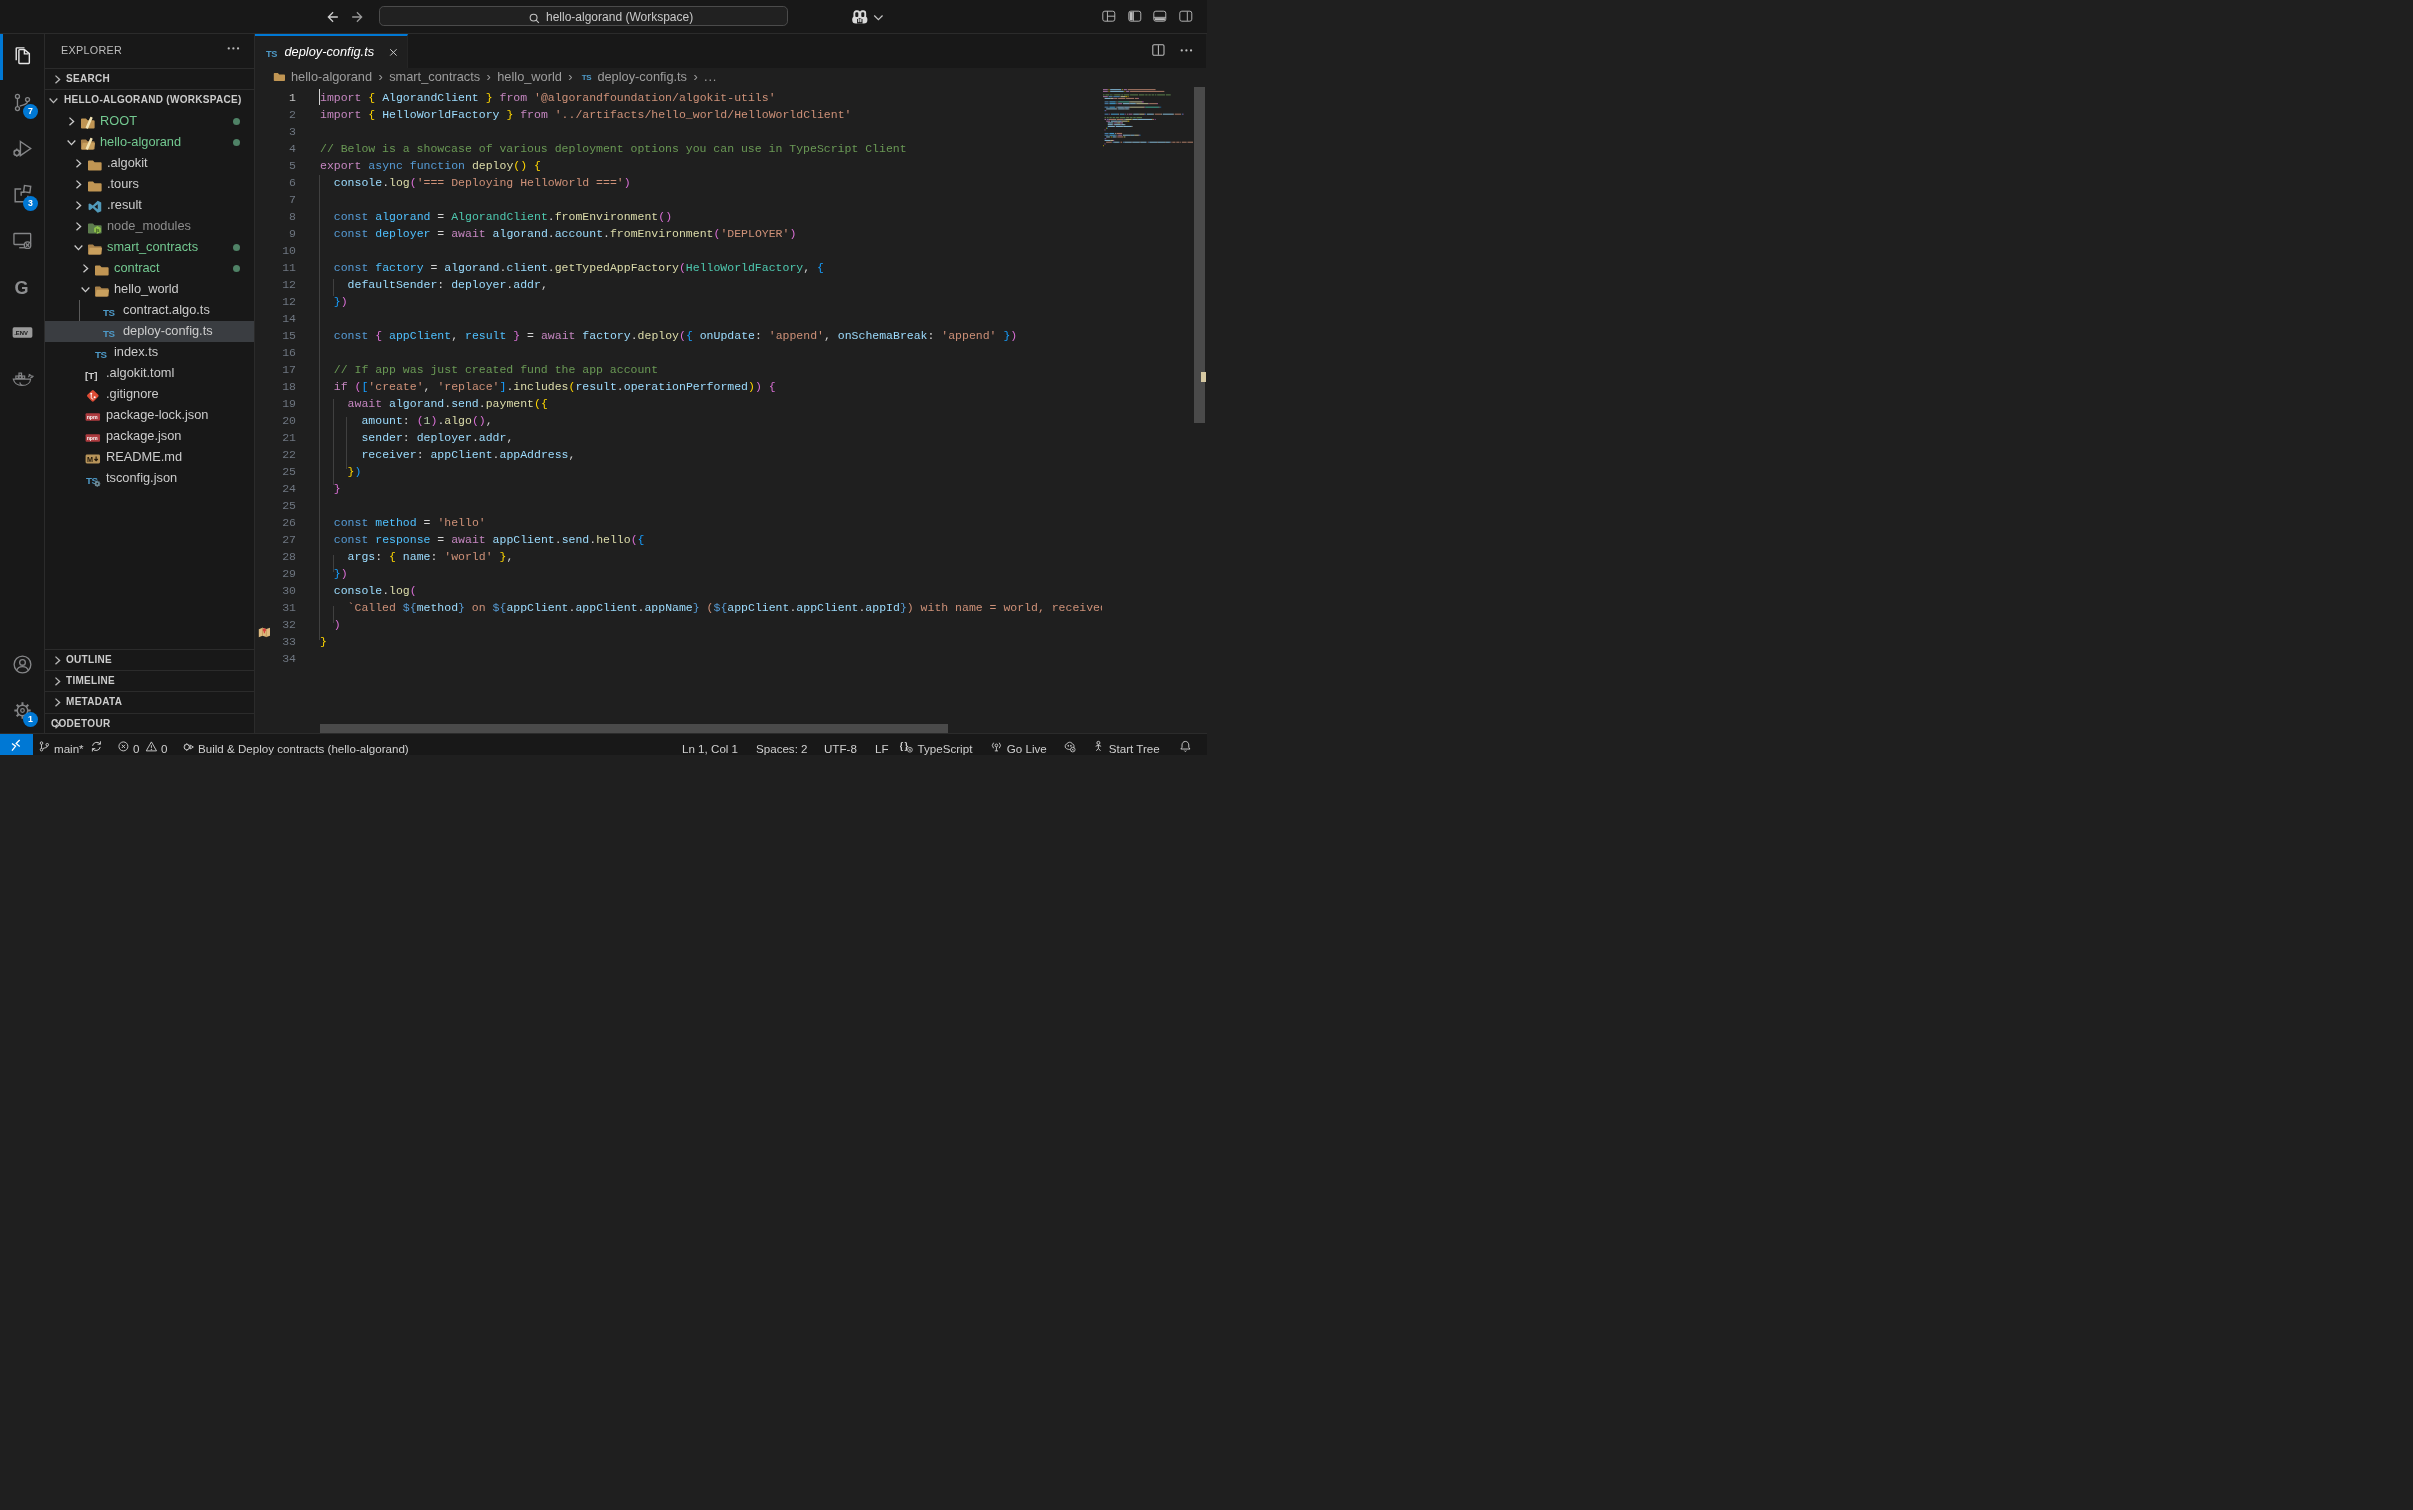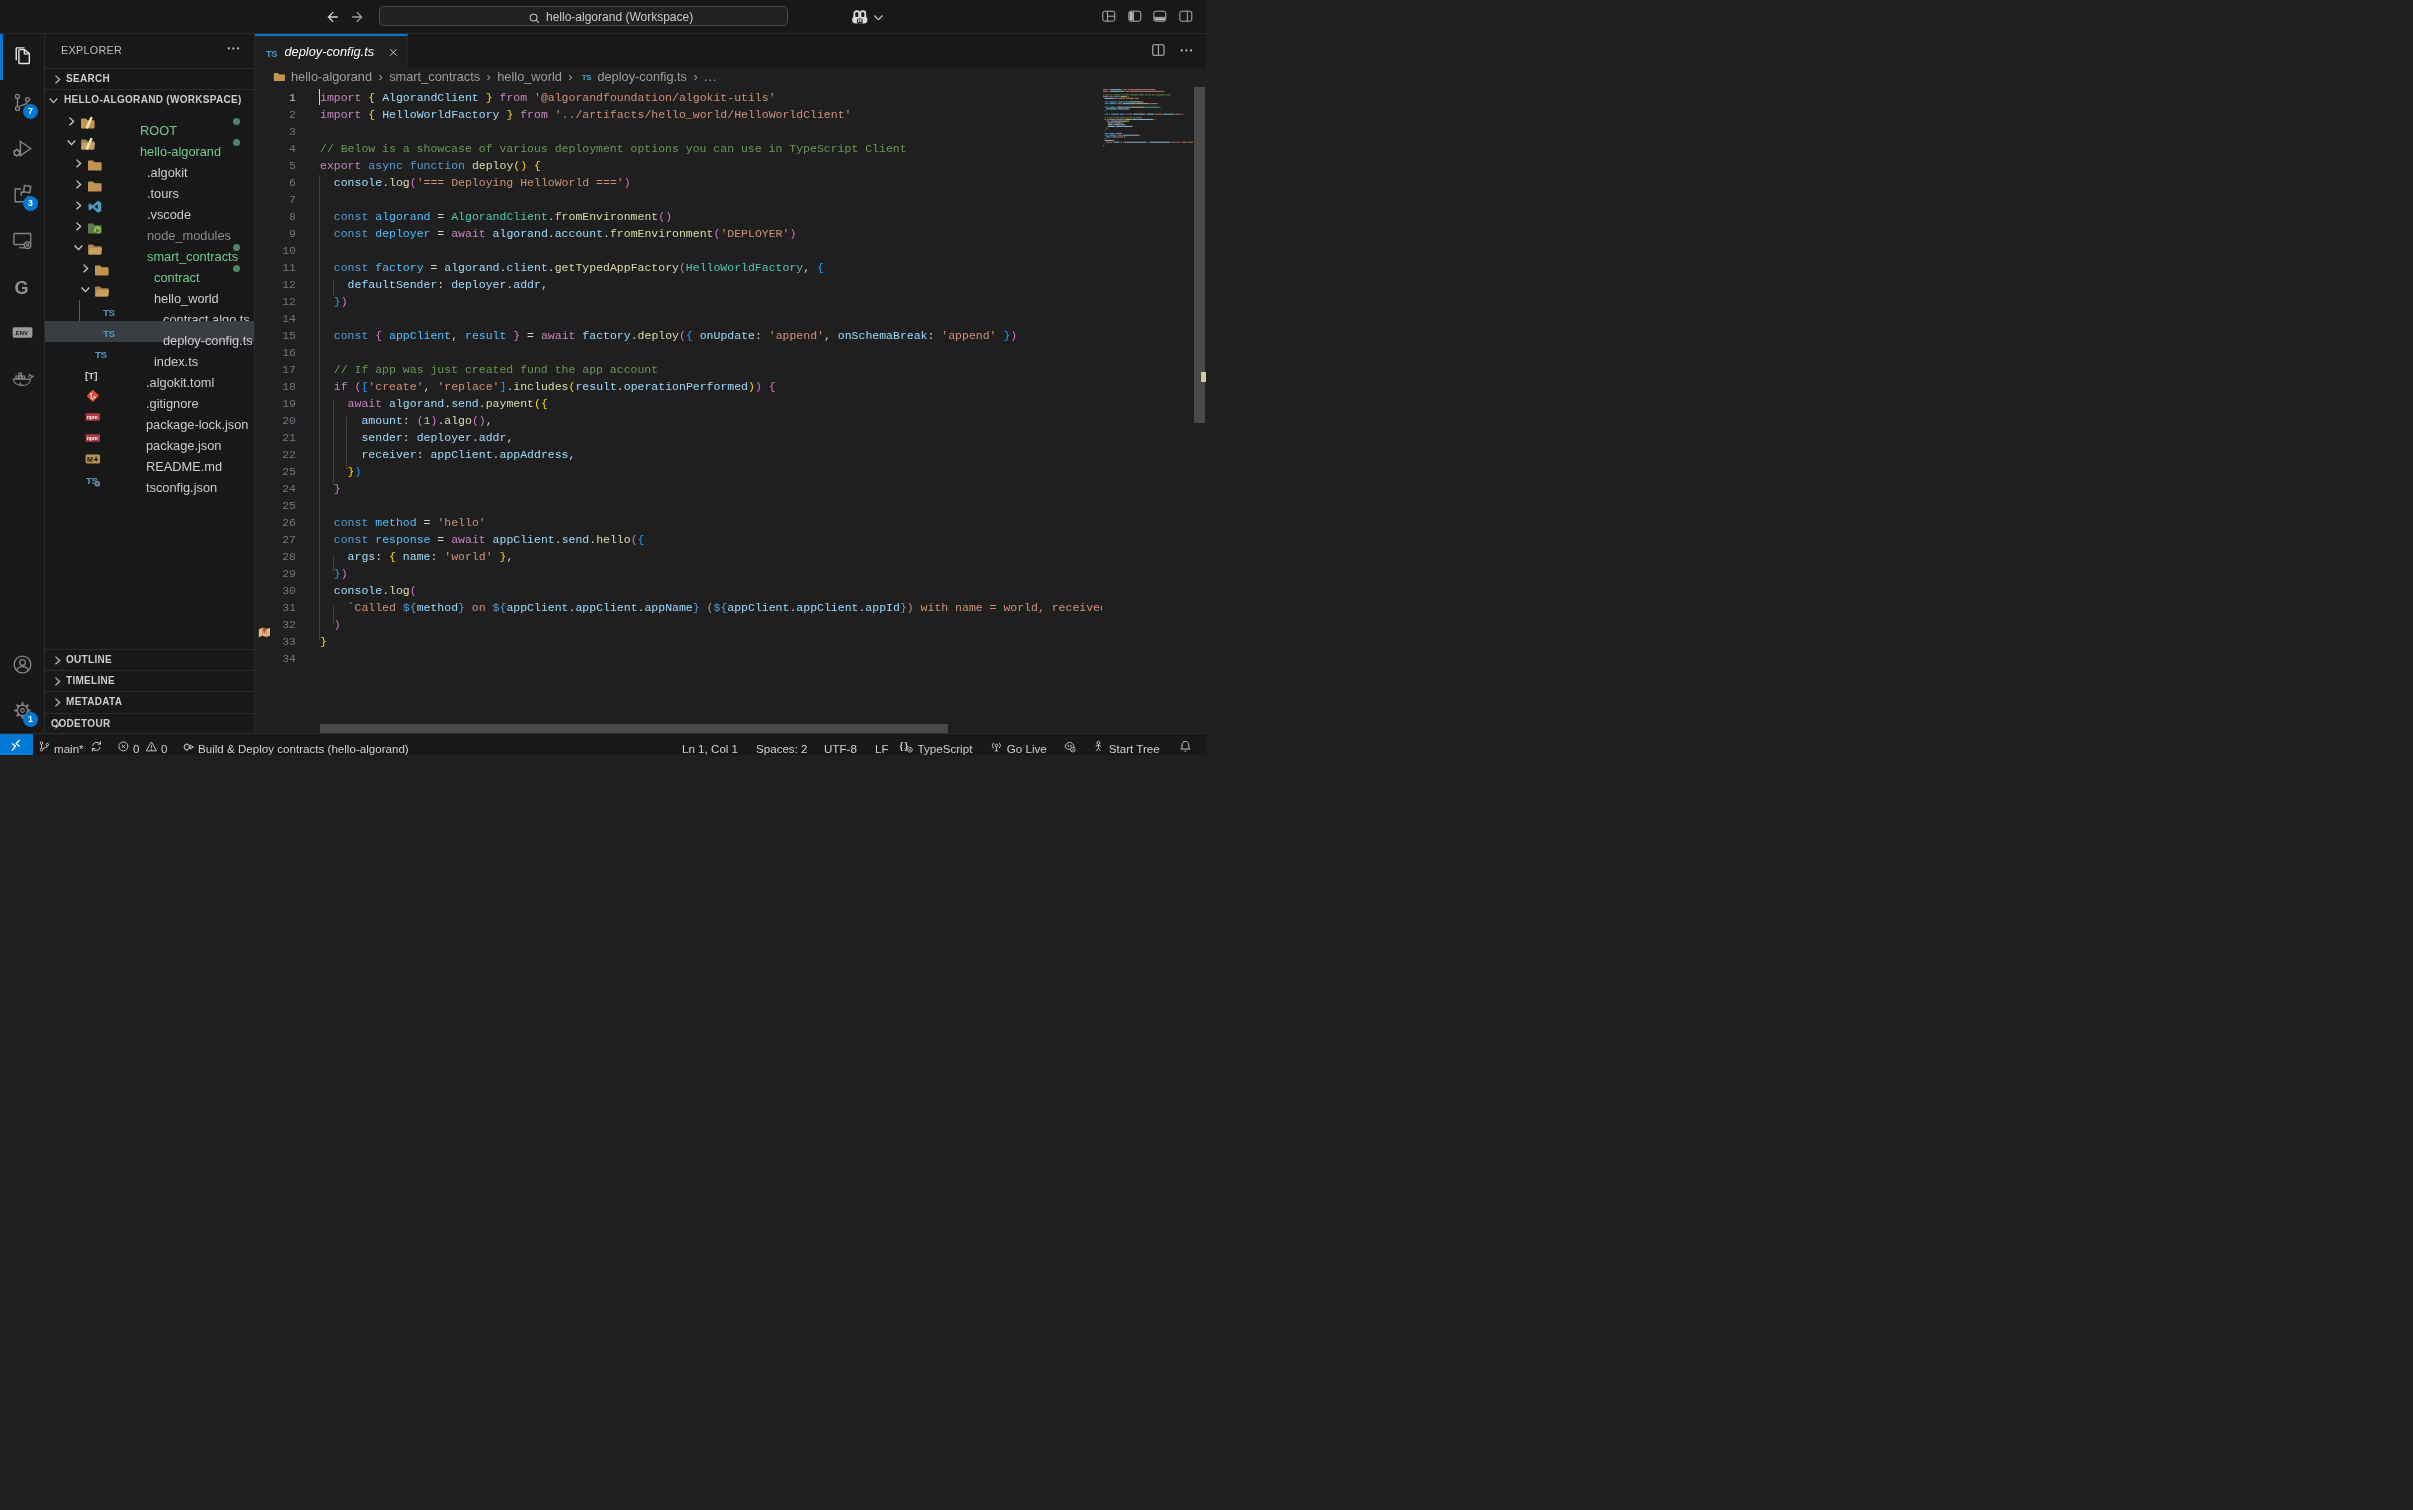--- a/index.html
+++ b/index.html
@@ -14,21 +14,21 @@
 .badge { width:15px; height:15px; border-radius:50%; background:#0078d4; color:#fff; font-size:8.8px;
   font-weight:bold; text-align:center; line-height:15px; }
 .sidebar { position:absolute; left:45px; top:34px; width:210px; height:699px;
   background:#181818; border-right:0.8px solid #2b2b2b; overflow:hidden; }
 .sidehead { position:absolute; left:0; top:0; width:100%; height:34px; color:#bdbdbd; font-size:10.8px;
   letter-spacing:0.3px; }
 .sect { position:absolute; left:0; width:100%; height:21px; border-top:0.8px solid #2b2b2b; }
 .slab { top:4px; color:#cccccc; font-size:10px; font-weight:bold; letter-spacing:0.3px; }
 .trow { position:absolute; left:0; width:100%; height:21px; }
 .trow.sel { background:#3a3d41; }
-.tlab { top:12px; font-size:12.8px; white-space:pre;margin-left:40px; }
+.tlab { top:2px; font-size:12.8px; white-space:pre; }
 .editor { position:absolute; left:255px; top:34px; width:951px; height:699px;
   background:#1f1f1f; overflow:hidden; }
 .tabbar { position:absolute; left:0; top:0; width:100%; height:34px; background:#181818; }
 .tab { position:absolute; left:0; top:0; width:153px; height:34px; background:#1f1f1f;
   border-top:2px solid #0078d4; border-right:0.8px solid #252525; }
 .breadcrumbs { position:absolute; left:0; top:34px; width:100%; height:21px; color:#9d9d9d;
   font-size:12.8px; padding-left:18.4px; white-space:nowrap; }
 .bsep { display:inline-block; margin:0 6.4px; color:#9d9d9d; font-size:12.8px; }
 .gutter { position:absolute; left:0; top:55px; width:41px; }
 .gl { height:17px; line-height:17px; text-align:right; color:#6e7681; font-family:"Liberation Mono",monospace;
@@ -233,21 +233,21 @@
       <span class="ab tlab" style="left:62px;color:#cccccc">.tours</span>
     </div>
 <div class="trow" style="top:161px">
       <span class="ab" style="left:27px;top:4px"><svg width="12.8" height="12.8" viewBox="0 0 16 16" style="">
           <path d="M5.6 3.3l5.2 4.8-5.2 4.8" stroke="#cccccc" stroke-width="1.6" fill="none"></path>
         </svg></span>
       <span class="ab" style="left:42px;top:4px"><svg width="12.8" height="12.8" viewBox="0 0 16 16" style="transform:scale(1.22);transform-origin:0 0">
           <path d="M11 1.8L5.9 6.7 3 4.5l-1.4.7v5.6l1.4.7 2.9-2.2 5.1 4.9 3.6-1.7V3.5L11 1.8z" fill="#519ABA"></path>
           <path d="M11 5.4v5.2L7.7 8z" fill="#181818"></path>
         </svg></span>
-      <span class="ab tlab" style="left:62px;color:#cccccc">.vscode</span>
+      <span class="ab tlab" style="left:62px;color:#cccccc">.result</span>
     </div>
 <div class="trow" style="top:182px">
       <span class="ab" style="left:27px;top:4px"><svg width="12.8" height="12.8" viewBox="0 0 16 16" style="">
           <path d="M5.6 3.3l5.2 4.8-5.2 4.8" stroke="#cccccc" stroke-width="1.6" fill="none"></path>
         </svg></span>
       <span class="ab" style="left:42px;top:4px"><svg width="12.8" height="12.8" viewBox="0 0 16 16" style="transform:scale(1.22);transform-origin:0 0">
           <path d="M1 4.6a1 1 0 0 1 1-1h4.1l1.7 1.9h6.2a1 1 0 0 1 1 1v6.3a1 1 0 0 1-1 1H2a1 1 0 0 1-1-1z" fill="#5d7d4e"></path>
           <path d="M10.7 6.2l3.4 2v3.9l-3.4 2-3.4-2V8.2z" fill="#8DC149"></path>
           <text x="9" y="11.8" font-family="Liberation Sans" font-size="4.6" font-weight="bold" fill="#2d4420">js</text>
         </svg></span>

